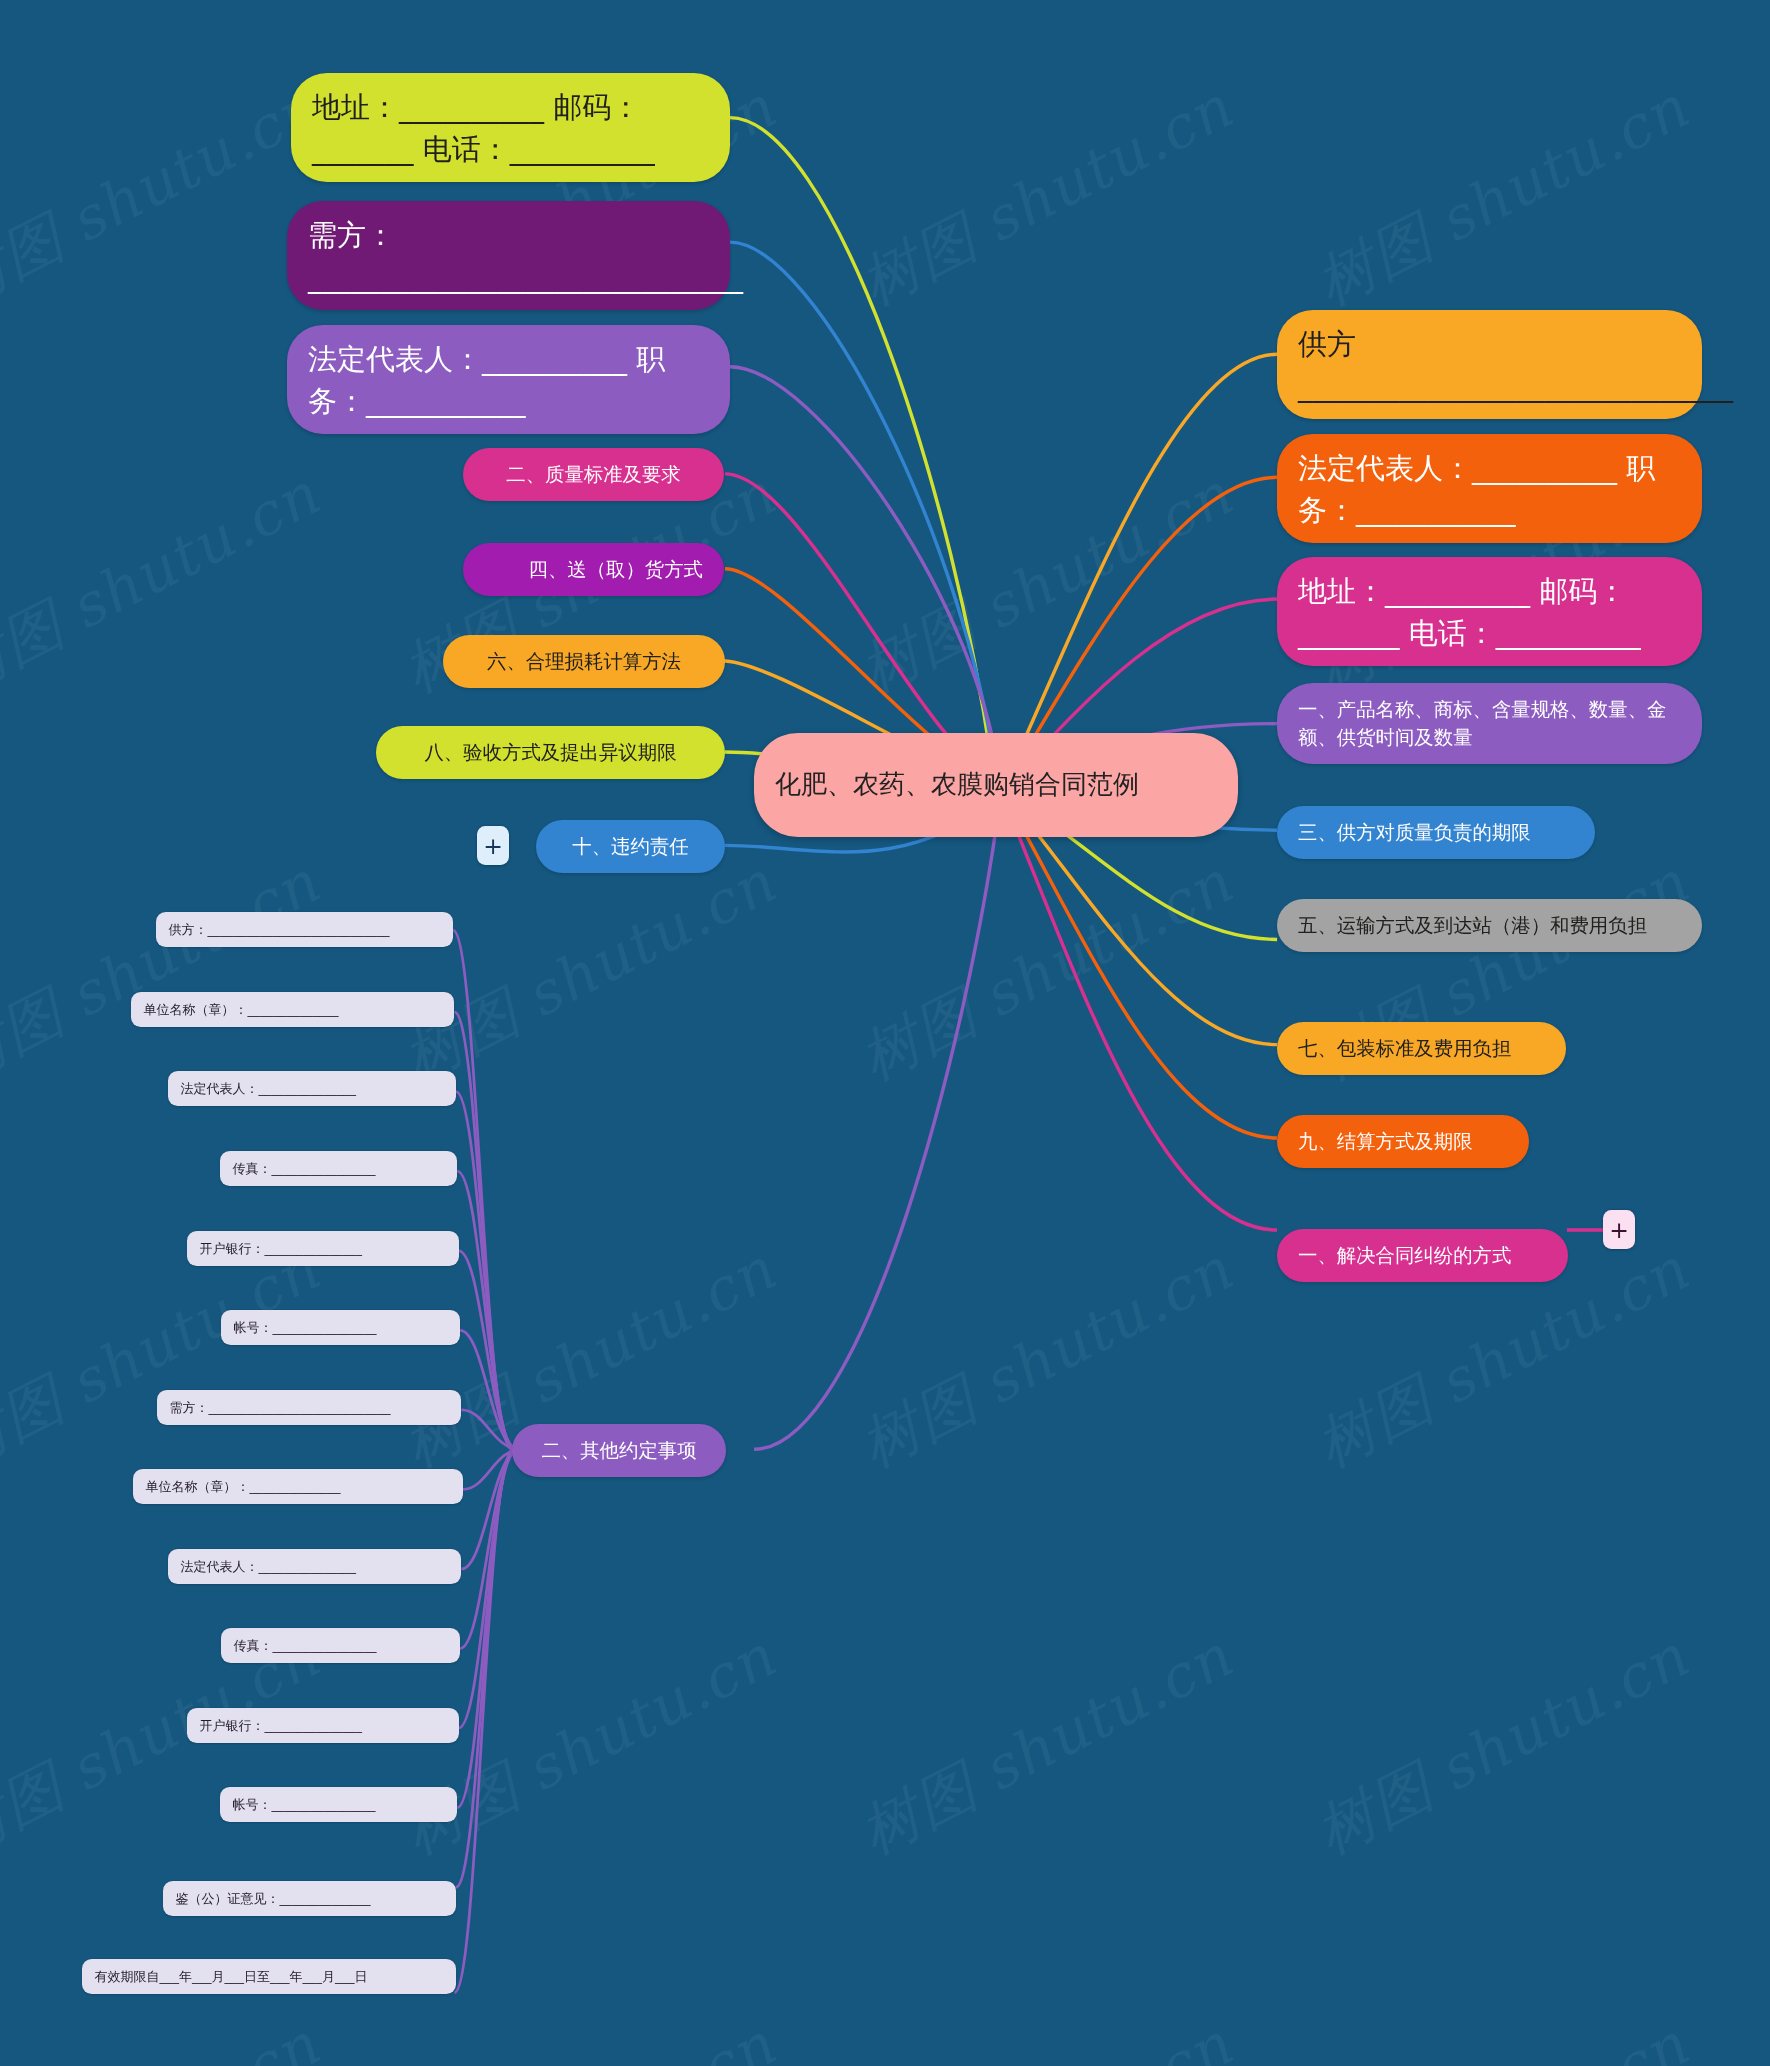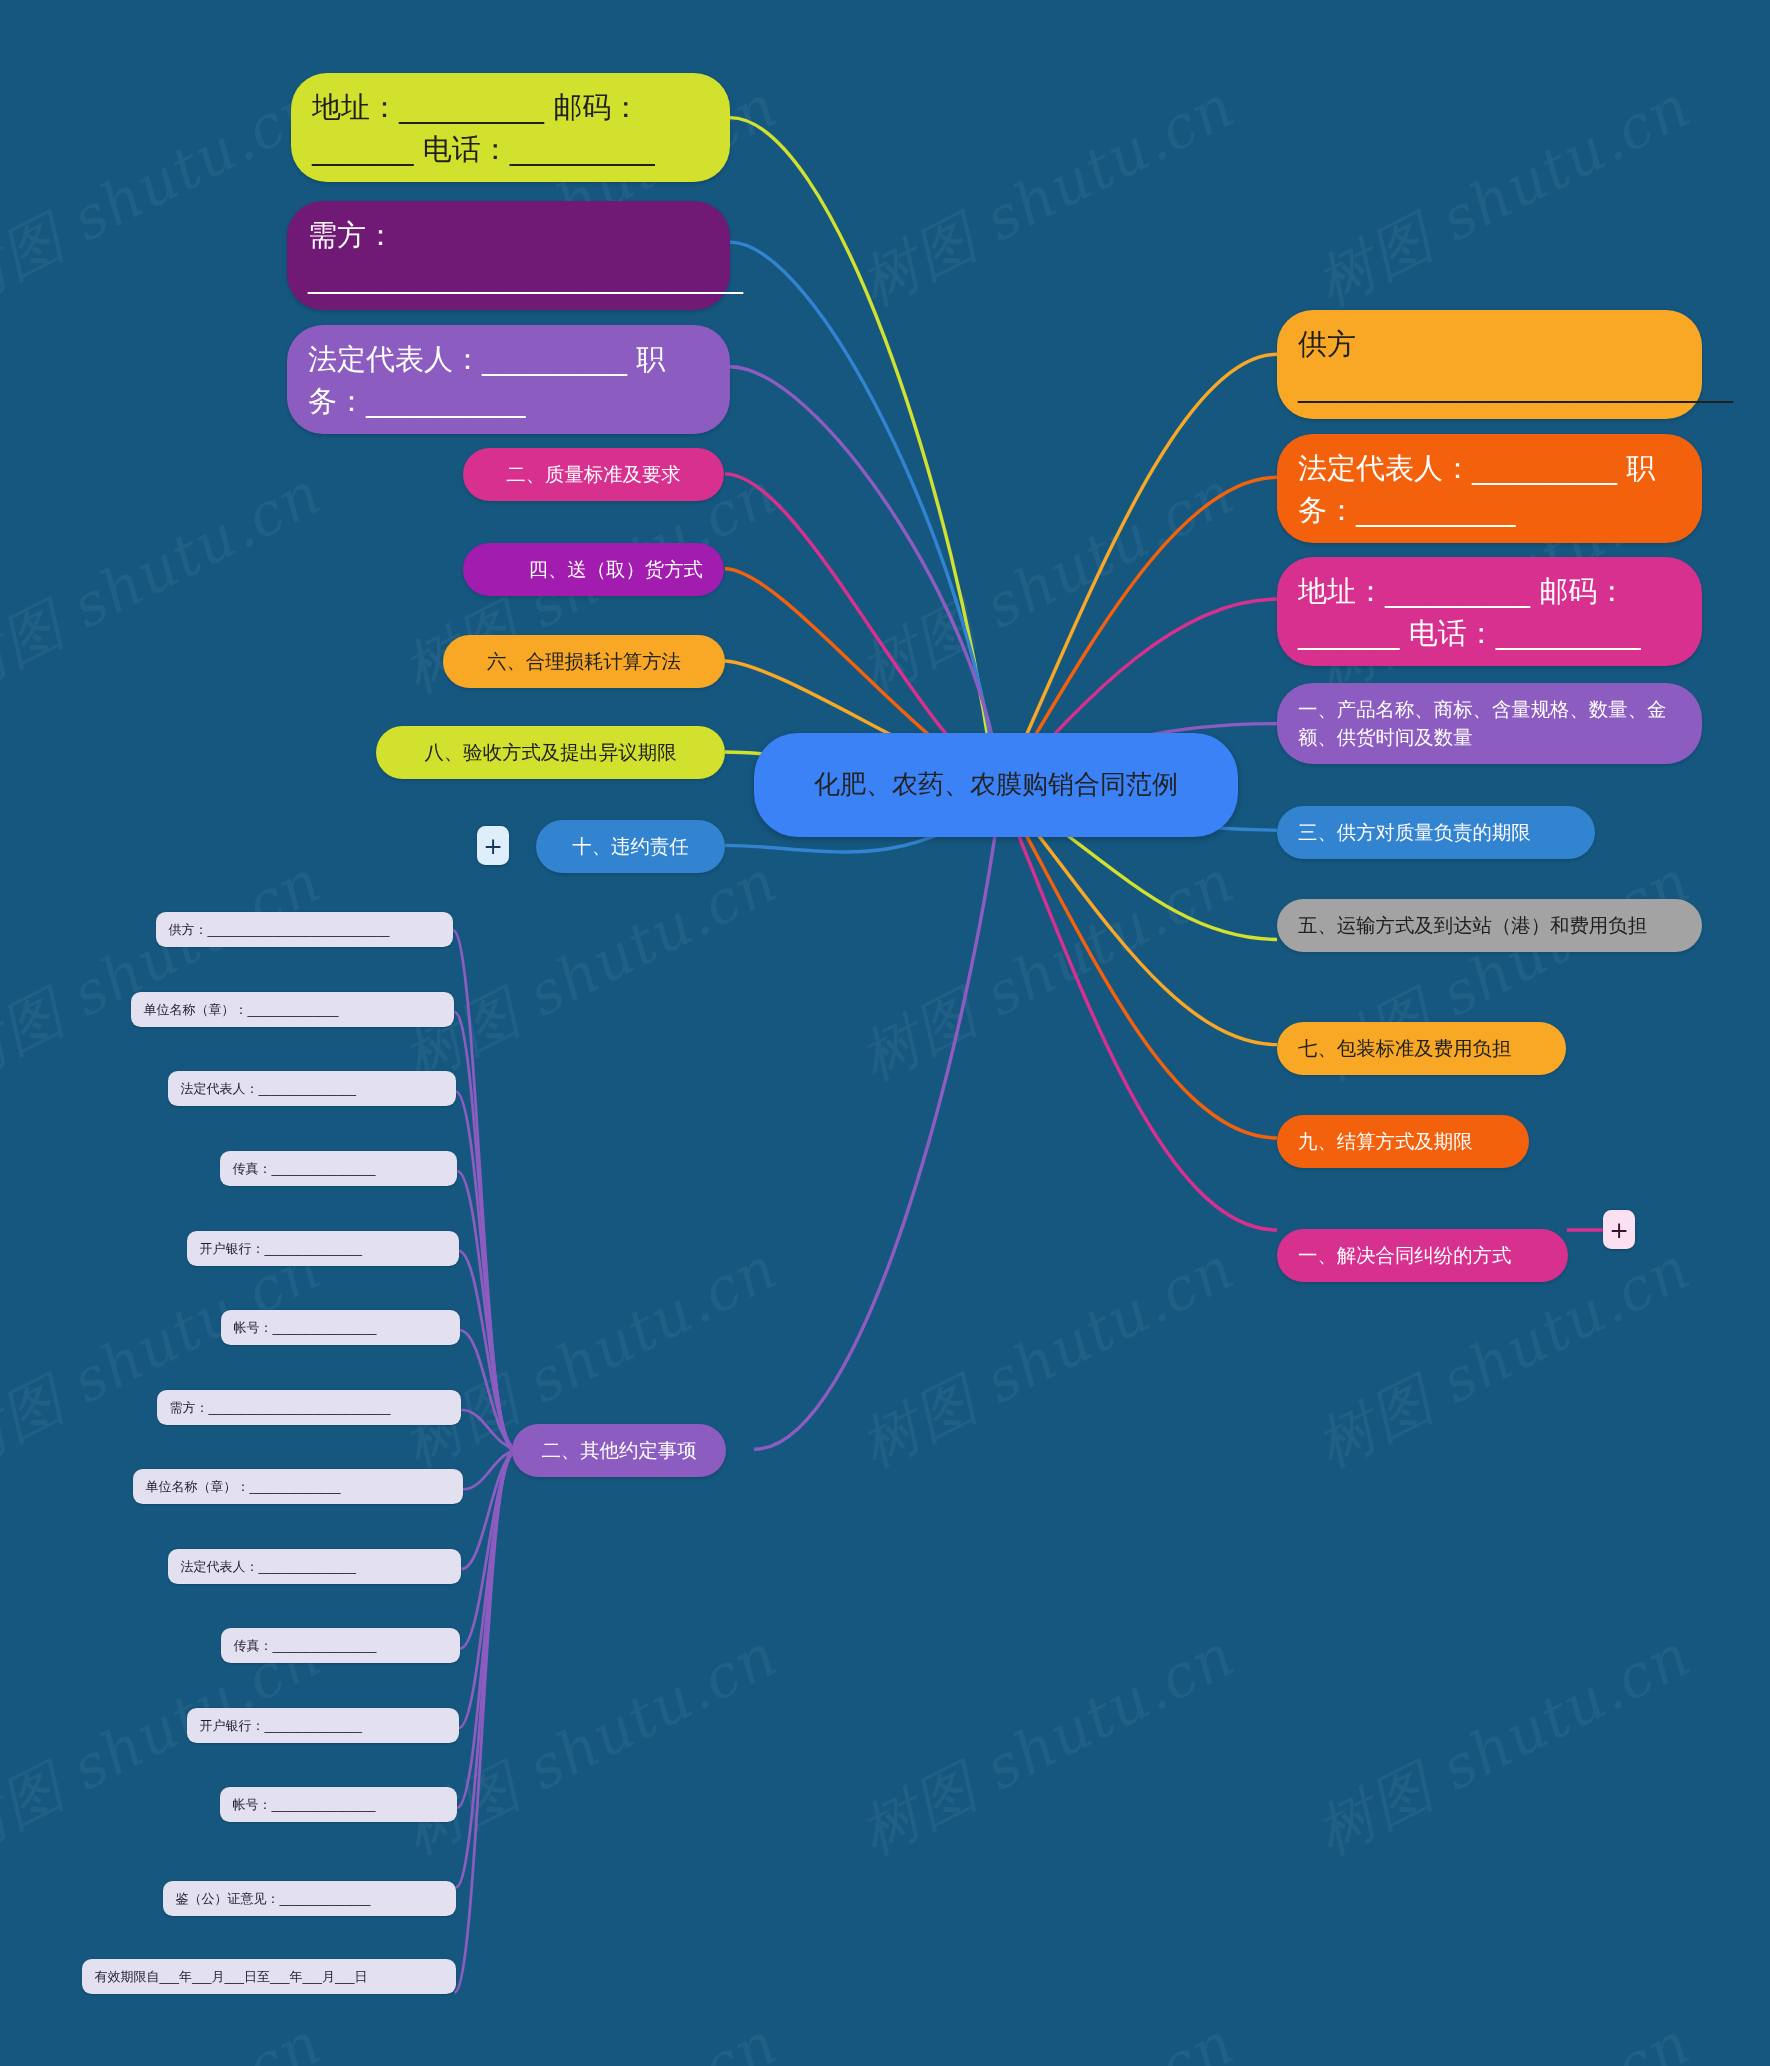--- a/index.html
+++ b/index.html
@@ -34,23 +34,23 @@
     position:absolute; z-index:3;
     display:flex; align-items:center;
     border-radius:36px;
     padding:12.5px 21px;
     line-height:1.45;
     box-shadow:0 1.4px 3.5px rgba(0,0,0,.16);
   }
   .node span { display:block; width:100%; }
 
   .root {
-    background:#3b82f6; color:#222;
+    background:#fca5a5; color:#222;
     border-radius:44px;
-    font-size:26px; text-align:center;
+    font-size:26px; text-align:left;
     box-shadow:0 2.1px 6.2px rgba(0,0,0,.25);
   }
 
   .n-white  { color:#ffffff; }
   .n-black  { color:#20201e; }
 
   .font-l   { font-size:29px; }
   .font-m   { font-size:19.4px; }
 
   

